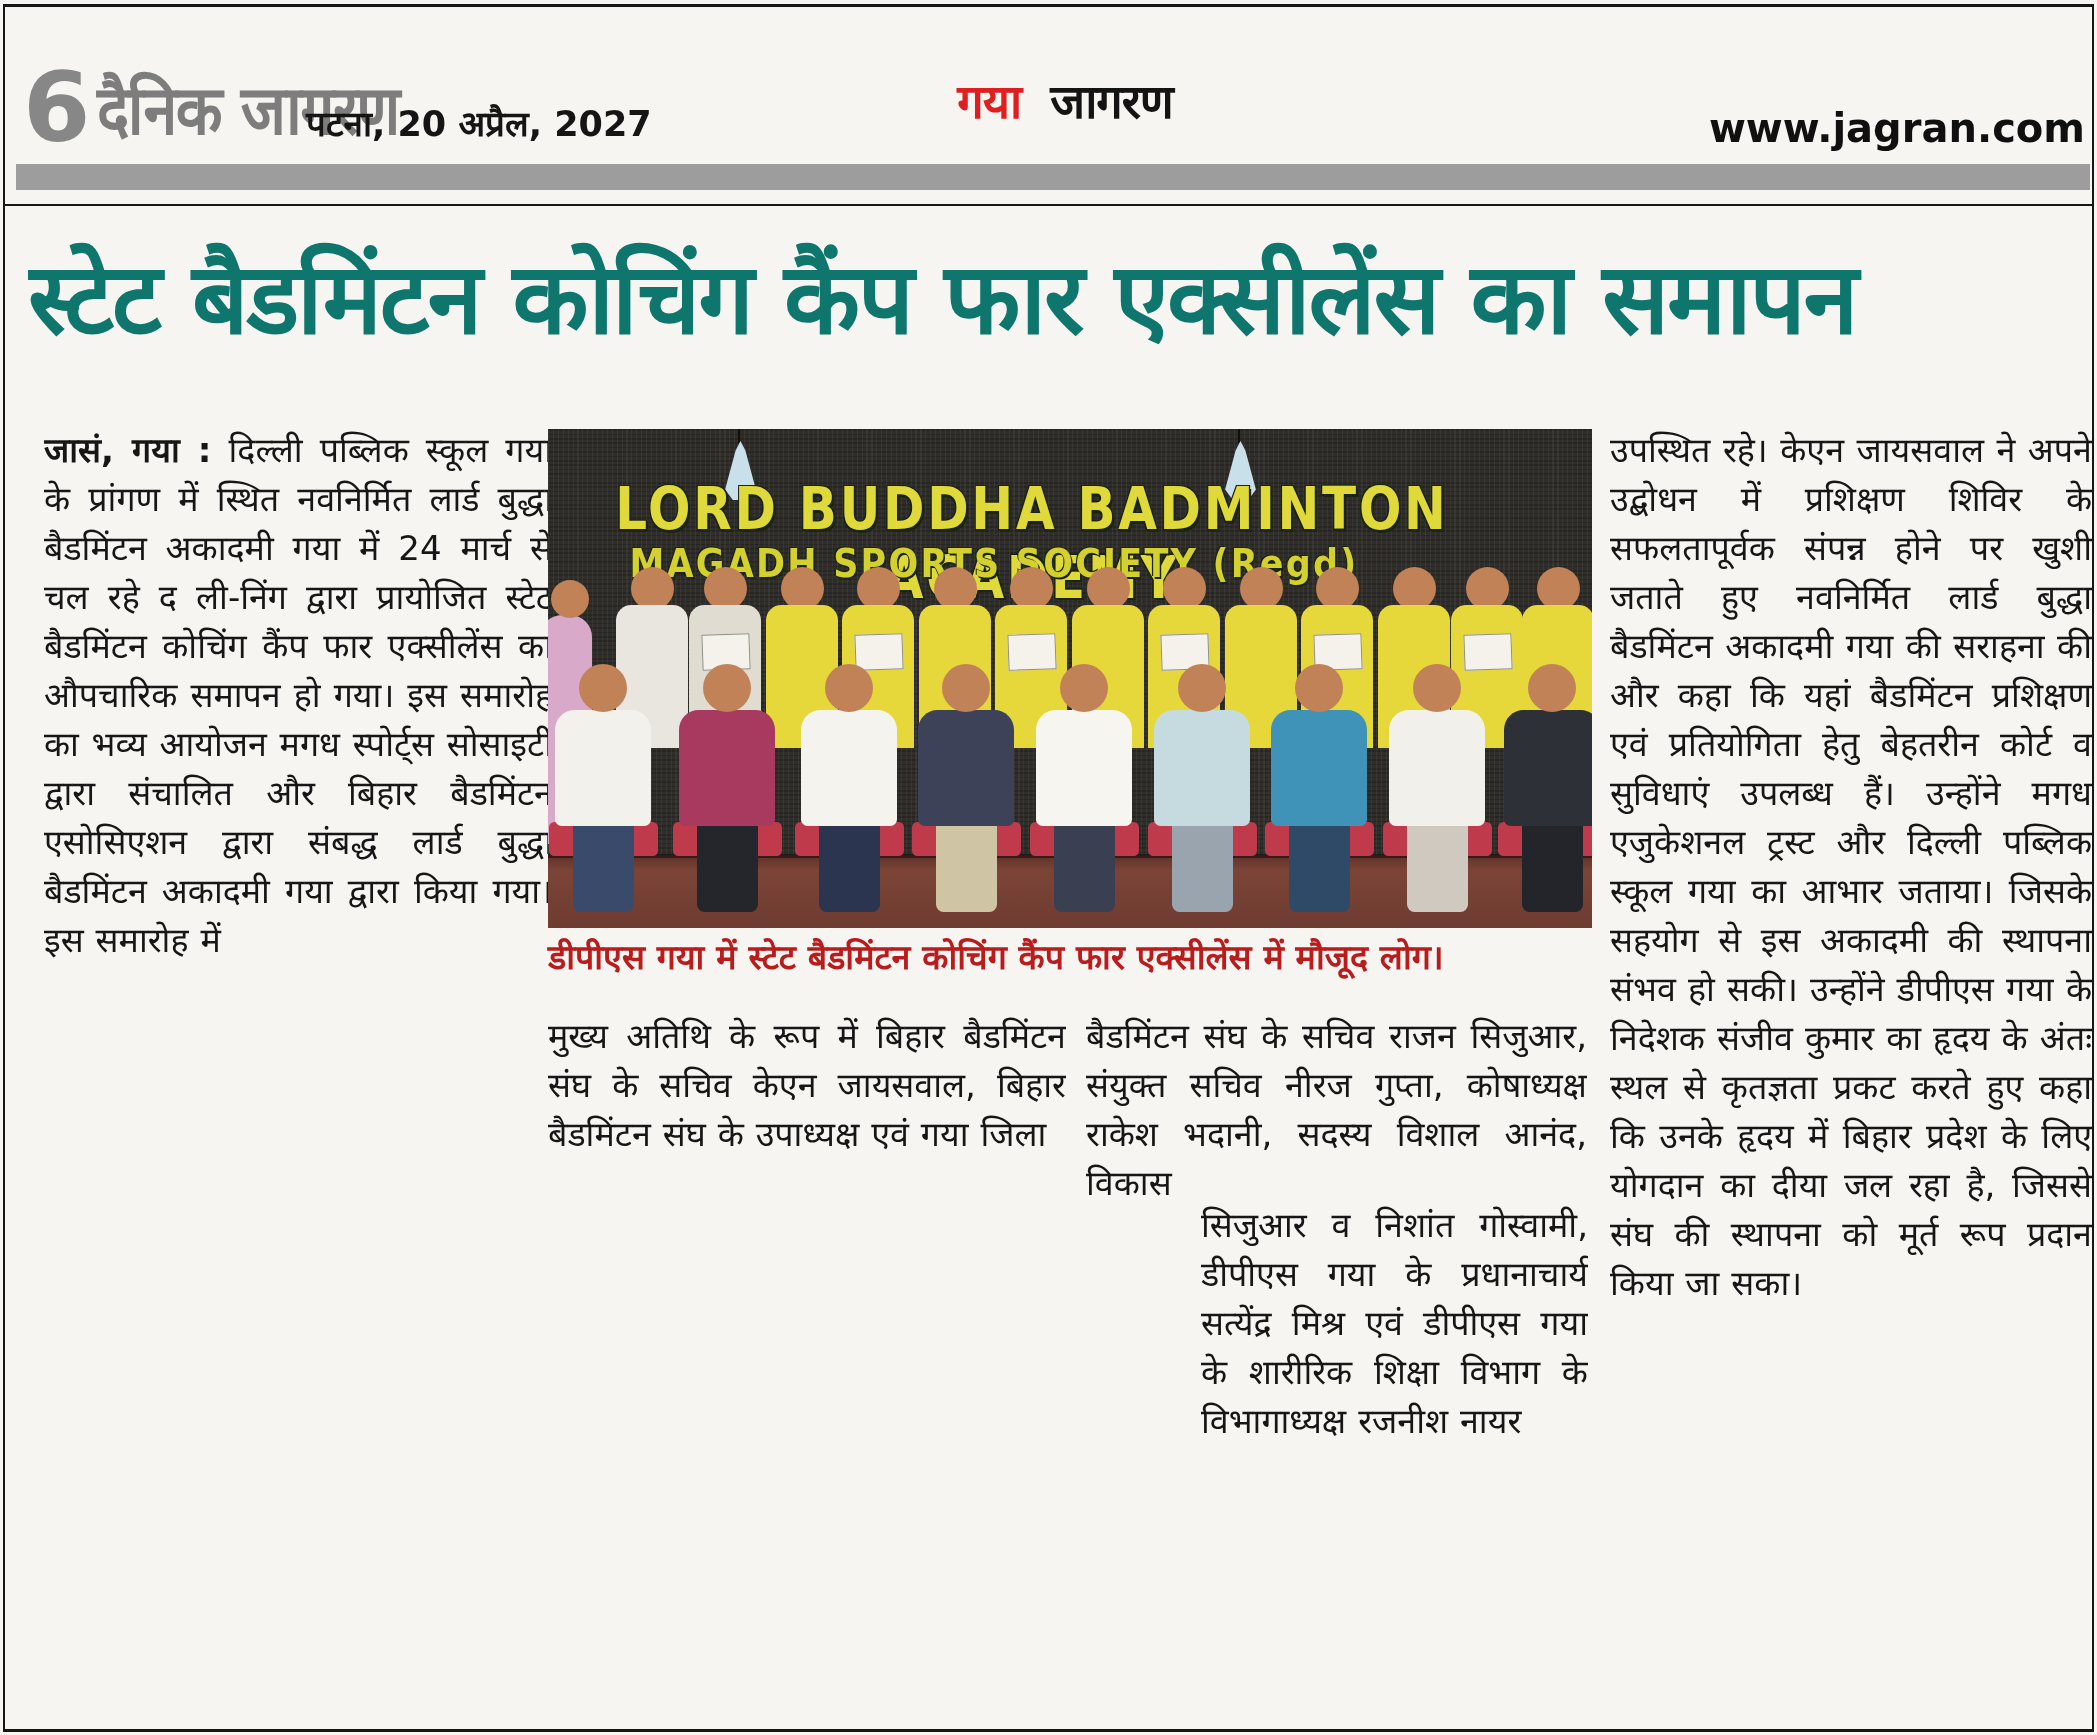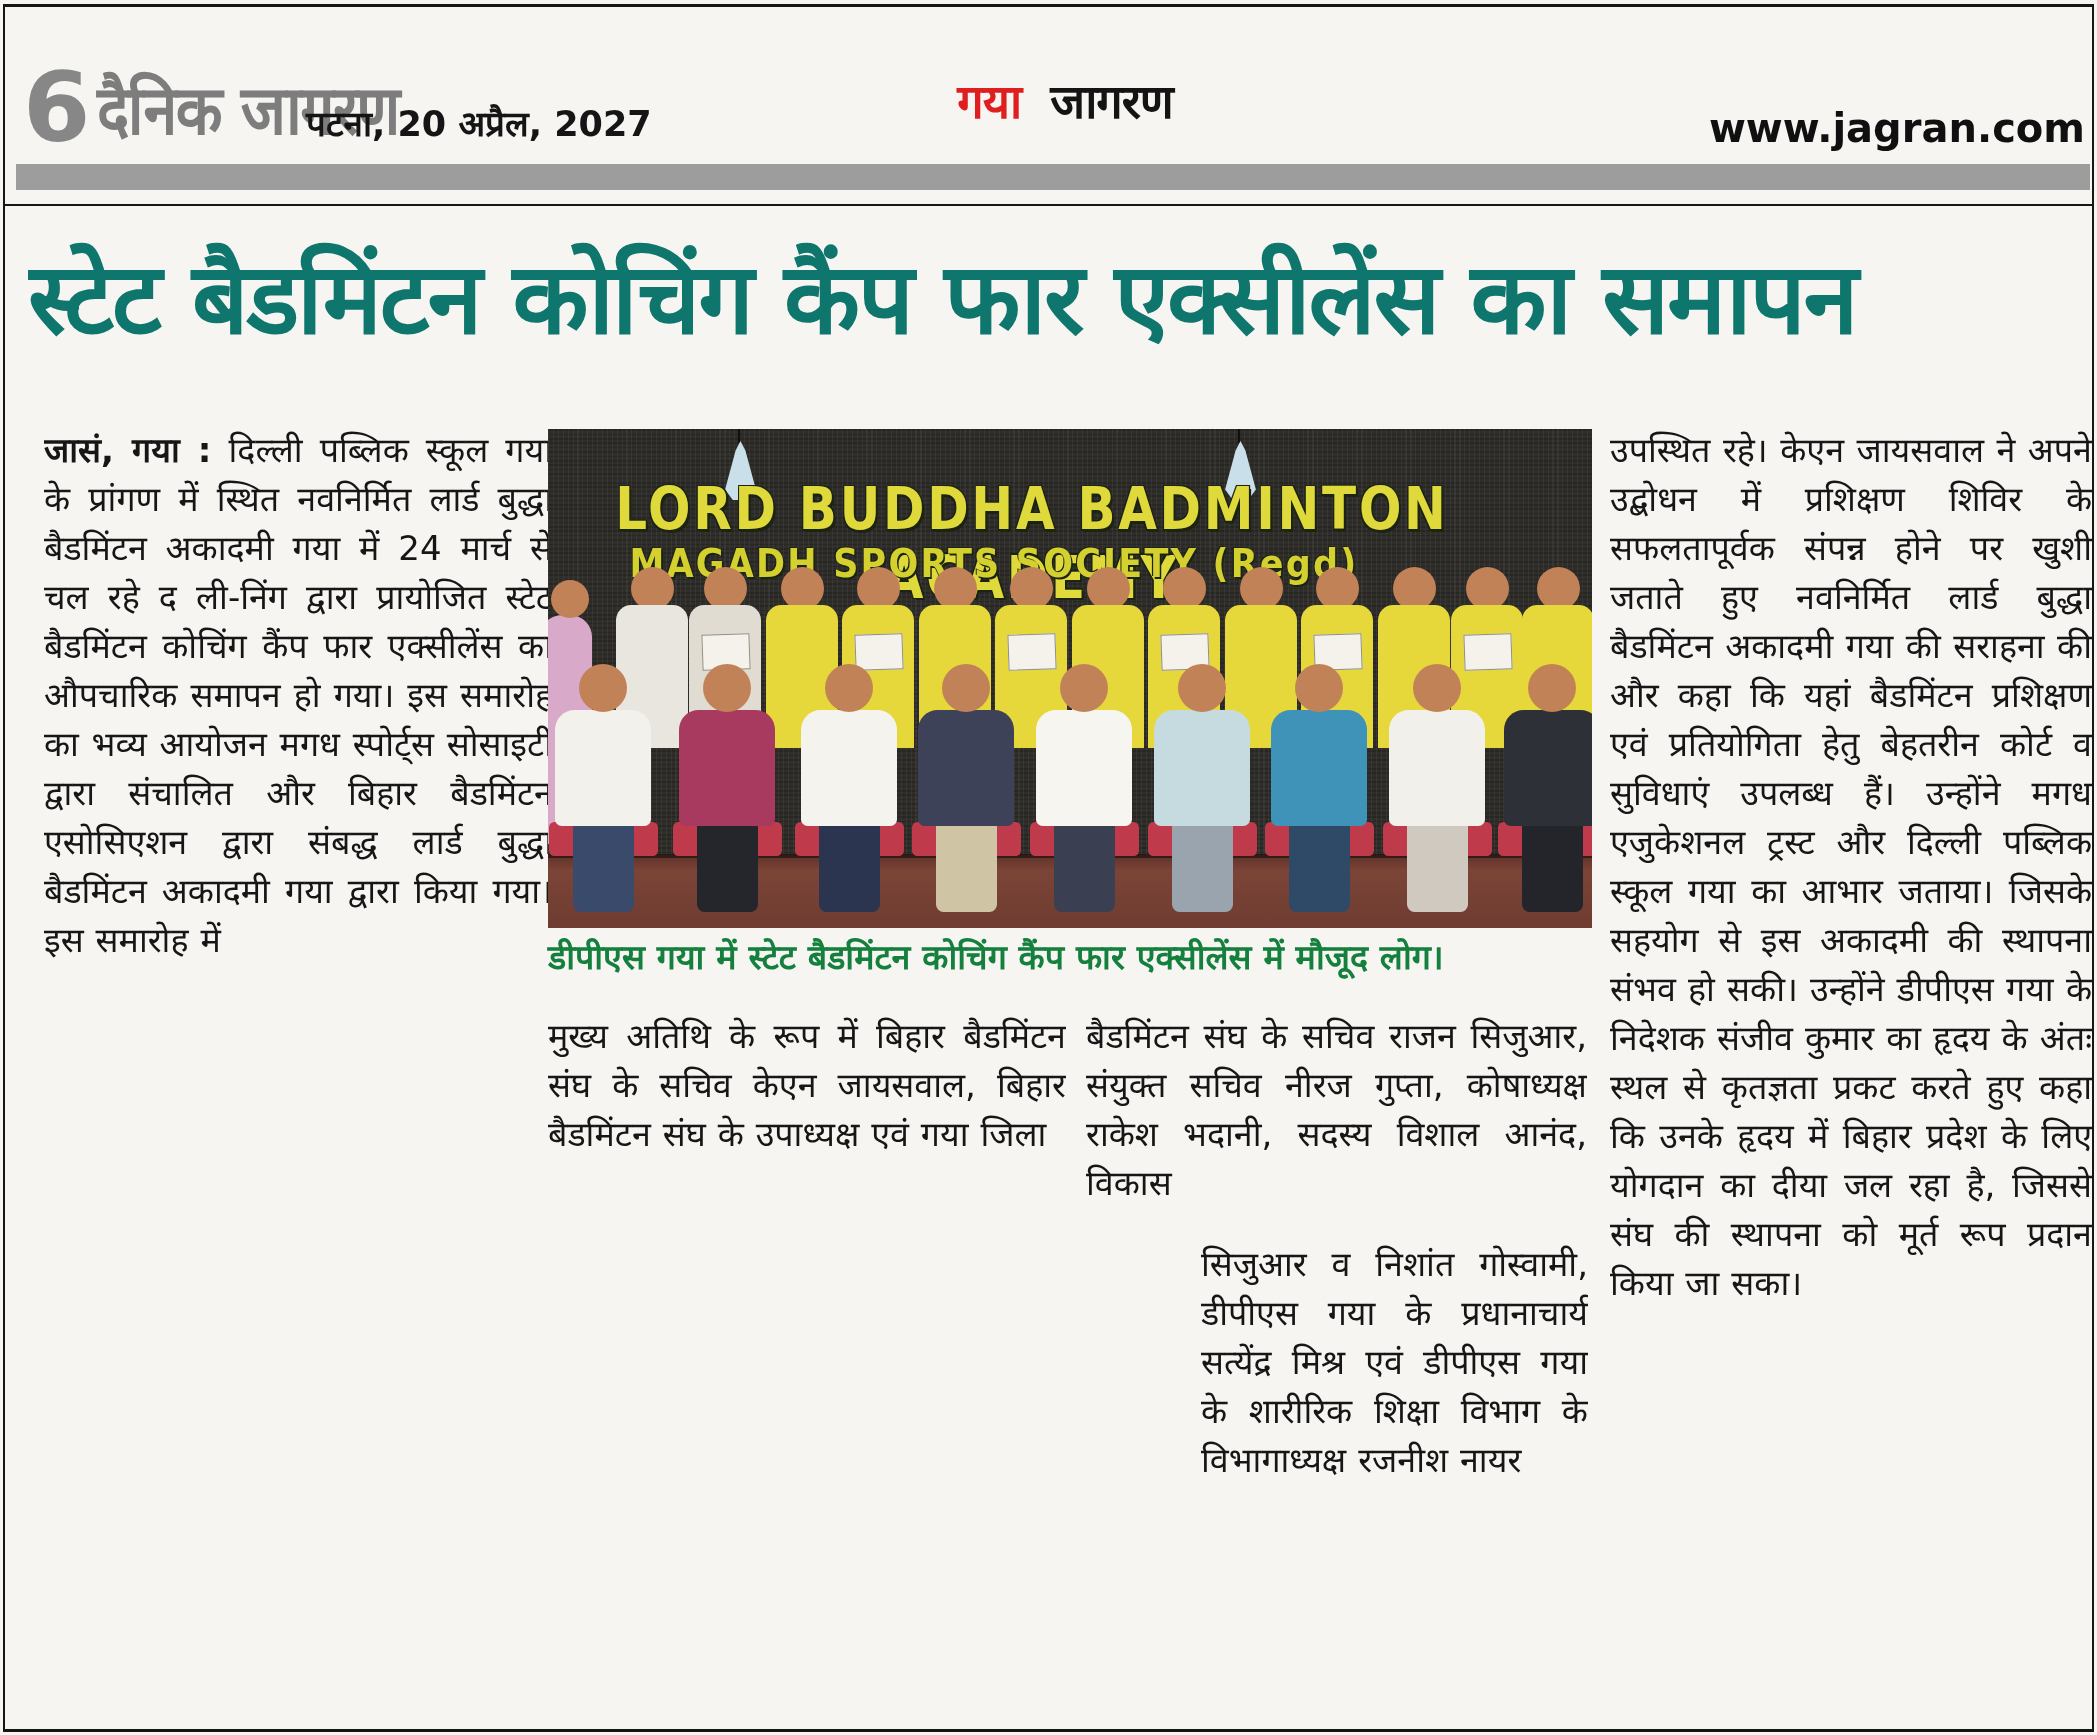--- a/index.html
+++ b/index.html
@@ -26,21 +26,21 @@
 
   
   .headline{position:absolute;left:28px;top:217px;width:2043px;margin:0;font-size:99px;line-height:164px;font-weight:bold;letter-spacing:-2.2px;color:#0f766e;white-space:nowrap;overflow:hidden;}
 
   
   .col{position:absolute;font-size:34px;line-height:49px;text-align:justify;color:#161616;overflow:hidden;word-spacing:1.1px;}
   .col-left{left:44px;top:426px;width:509px;height:836px;}
   .byline{font-weight:bold;}
   .col-mid-a{left:548px;top:1012px;width:518px;height:208px;}
   .col-mid-b1{left:1086px;top:1012px;width:501px;height:208px;}
-  .col-mid-b2{left:1201px;top:1240px;width:387px;height:432px;}
+  .col-mid-b2{left:1201px;top:1201px;width:387px;height:432px;}
   .col-right{left:1610px;top:426px;width:482px;height:1295px;}
 
   
   .photo{position:absolute;left:548px;top:429px;width:1044px;height:499px;margin:0;overflow:hidden;
     background:
       repeating-linear-gradient(90deg, rgba(255,255,255,0.05) 0 1.1px, rgba(0,0,0,0) 1.1px 4.9px),
       repeating-linear-gradient(0deg, rgba(0,0,0,0.10) 0 1.6px, rgba(255,255,255,0.02) 1.6px 4.4px),
       var(--photo-bg,#2b2a26);}
   .floor{position:absolute;left:0;right:0;bottom:0;height:73px;background:linear-gradient(180deg,#5e3129 0,var(--floor,#7b4437) 15.3px,#6f3c31 100%);}
   .stage-line{position:absolute;left:0;right:0;bottom:70px;height:4.4px;background:rgba(0,0,0,0.45);}
@@ -61,21 +61,21 @@
   .stand .torso{position:absolute;left:2.2px;top:38px;width:72px;height:143px;border-radius:15.3px 15.3px 0 0;}
   .stand .cert{position:absolute;left:15.3px;top:67px;width:46px;height:34px;background:#f4f2ea;border:1.6px solid #8f8f86;transform:rotate(-2deg);}
   .sit{top:235px;width:98px;height:257px;}
   .sit .chair{position:absolute;left:-5.5px;top:158px;width:109px;height:34px;background:var(--chair,#bf3b4b);border-radius:5.5px;}
   .sit .legs{position:absolute;left:18.6px;top:149px;width:61px;height:99px;border-radius:0 0 7.6px 7.6px;}
   .sit .torso2{position:absolute;left:0.5px;top:46px;width:96px;height:116px;border-radius:19.7px 19.7px 6.6px 6.6px;}
   .sit .head2{position:absolute;left:24.6px;top:0;width:48px;height:48px;border-radius:50%;background:var(--skin,#c28257);}
   .pink-figure{position:absolute;left:-7.6px;top:186px;width:52px;height:229px;background:#d9a9c9;border-radius:22px 22px 0 0;}
   .pink-figure .head{position:absolute;left:11px;top:-35px;width:38px;height:38px;border-radius:50%;background:var(--skin,#c28257);}
 
-  .caption{position:absolute;left:548px;top:935px;width:1044px;font-size:34px;line-height:45px;font-weight:bold;color:#15803d;}
+  .caption{position:absolute;left:548px;top:935px;width:1044px;font-size:34px;line-height:45px;font-weight:bold;color:#b91c1c;}
 </style>
 </head>
 <body>
 
 <div class="page">
 
   <div class="rule rule-top"></div>
   <div class="rule rule-left"></div>
   <div class="rule rule-right"></div>
   <div class="rule rule-bottom"></div>

